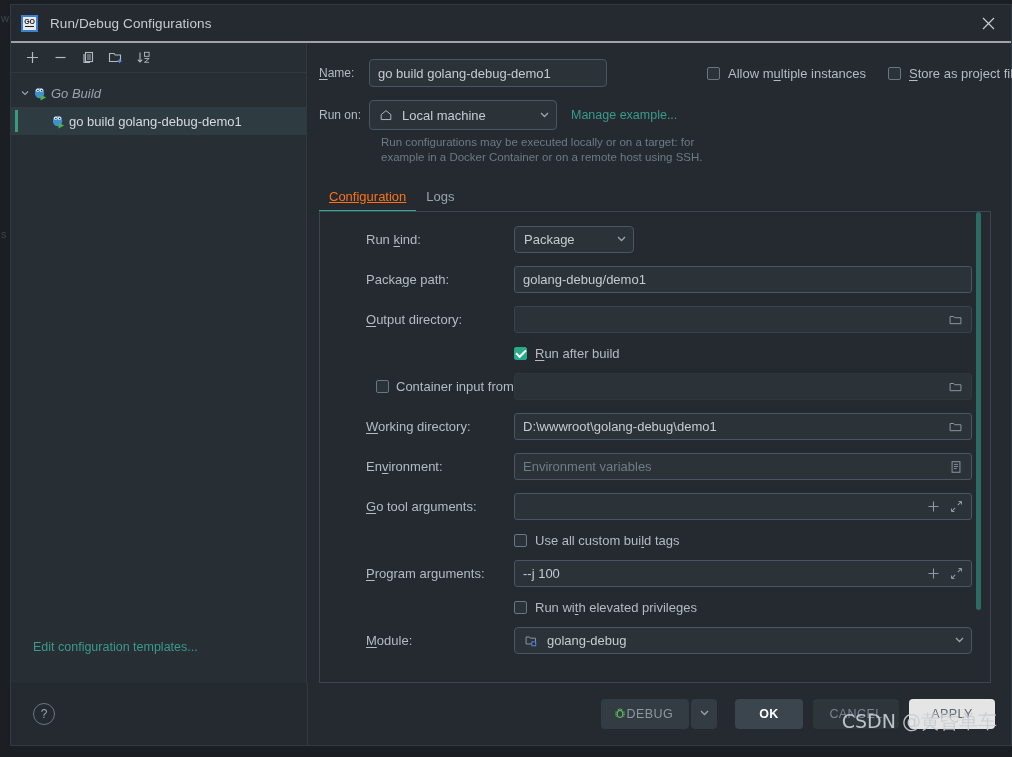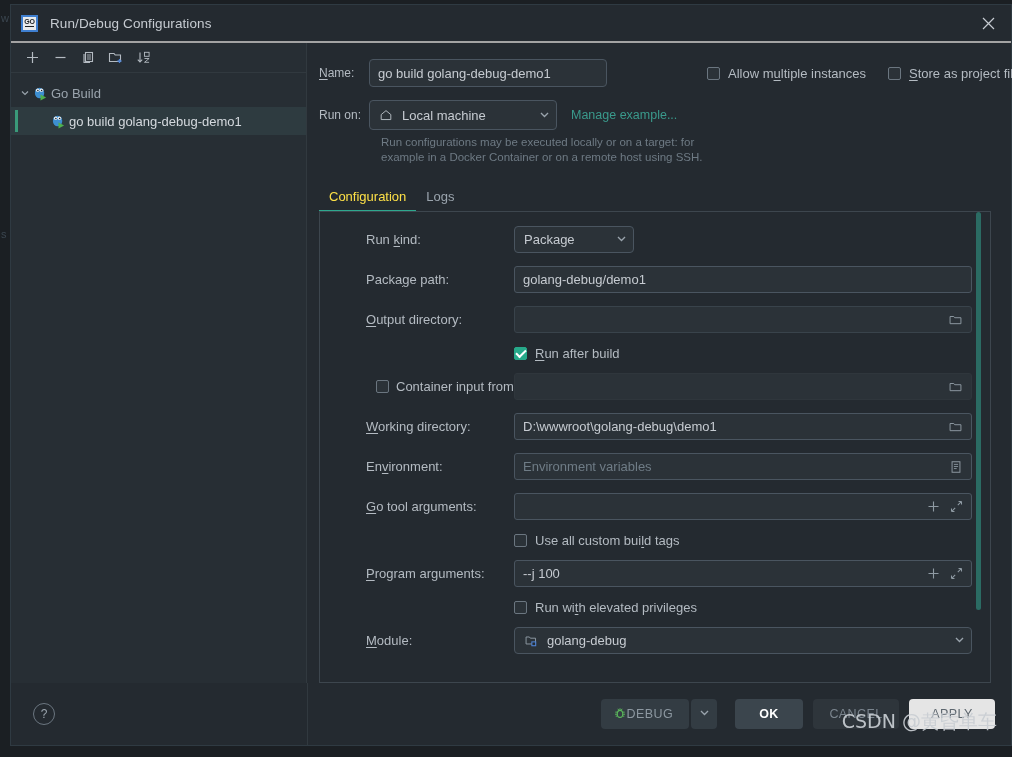--- a/index.html
+++ b/index.html
@@ -86,21 +86,21 @@
   .tree-row.sel { background:#2e3b40; }
   .tree-row.sel::before {
     content:""; position:absolute; left:4px; top:3px; bottom:3px; width:3px; background:#3a9a7a;
   }
   .chev {
     width:16px; height:16px; margin-left:6px; display:flex; align-items:center; justify-content:center;
     color:#9aa4ad; flex:0 0 16px;
   }
   .gopher { width:15px; height:15px; flex:0 0 15px; margin-right:3px;}
   .tree-label { font-size:13px; color:#9aa4ad; white-space:nowrap;}
-  .tree-row.grp .tree-label { color:#9aa4ad; }
+  .tree-row.grp .tree-label { color:#9aa4ad;font-style:italic; }
   .tree-row.sel .tree-label { color:#d4d9de; }
   .indent { width:24px; flex:0 0 24px;}
 
   .lp-footer {
     height:58px; flex:0 0 58px;
     padding:12px 0 0 22px;
   }
   .link { color:#3a9a8c; font-size:12.5px; cursor:pointer; }
 
   
@@ -141,21 +141,21 @@
     content:""; width:4px; height:8px; border:solid #ffffff;
     border-width:0 2px 2px 0; transform:rotate(45deg) translate(-1px,-1px);
   }
   .cb-lbl { color:#b4bbc2; font-size:13px; margin-left:8px; cursor:default; white-space:nowrap;}
 
   .hint { color:#6e7a84; font-size:11.5px; line-height:15px; }
 
   
   .tabs { display:flex; align-items:flex-end; padding-left:12px; margin-top:16px; height:30px;}
   .tab { padding:0 10px 7px 10px; font-size:13px; color:#9aa4ad; cursor:pointer; position:relative;}
-  .tab.active { color:#fde047; }
+  .tab.active { color:#f97316;text-decoration:underline; }
   .tab.active::after {
     content:""; position:absolute; left:0; right:0; bottom:-1px; height:2px; background:#2ea88e;
   }
 
   .form-box {
     margin:0 20px 0 12px;
     border:1px solid #3d464e;
     border-top:1px solid #3d464e;
     background:#242a30;
     flex:1 1 auto;
@@ -311,20 +311,23 @@
                 <circle cx="9" cy="4.6" r="1.9" fill="#e9eef2"></circle>
               <circle cx="5.2" cy="4.8" r="0.8" fill="#15202b"></circle>
                 <circle cx="9.2" cy="4.8" r="0.8" fill="#15202b"></circle>
               <path d="M8 9 L14 12.2 L8 15.4 Z" fill="#4fb04f"></path>
             </svg>
             <div class="tree-label">go build golang-debug-demo1</div>
           </div>
 
         </div>
 
+        <div class="lp-footer">
+          <span class="link">Edit configuration templates...</span>
+        </div>
       </div>
 
       <div class="right-panel">
 
         <div class="rp-top">
 
           <div class="row" style="height:32px;">
             <div class="lbl" style="width:50px;flex:0 0 50px;"><span class="u">N</span>ame:</div>
             <div class="field" style="width:238px;flex:0 0 238px;height:28px;">
               <input type="text" value="go build golang-debug-demo1" style="">

